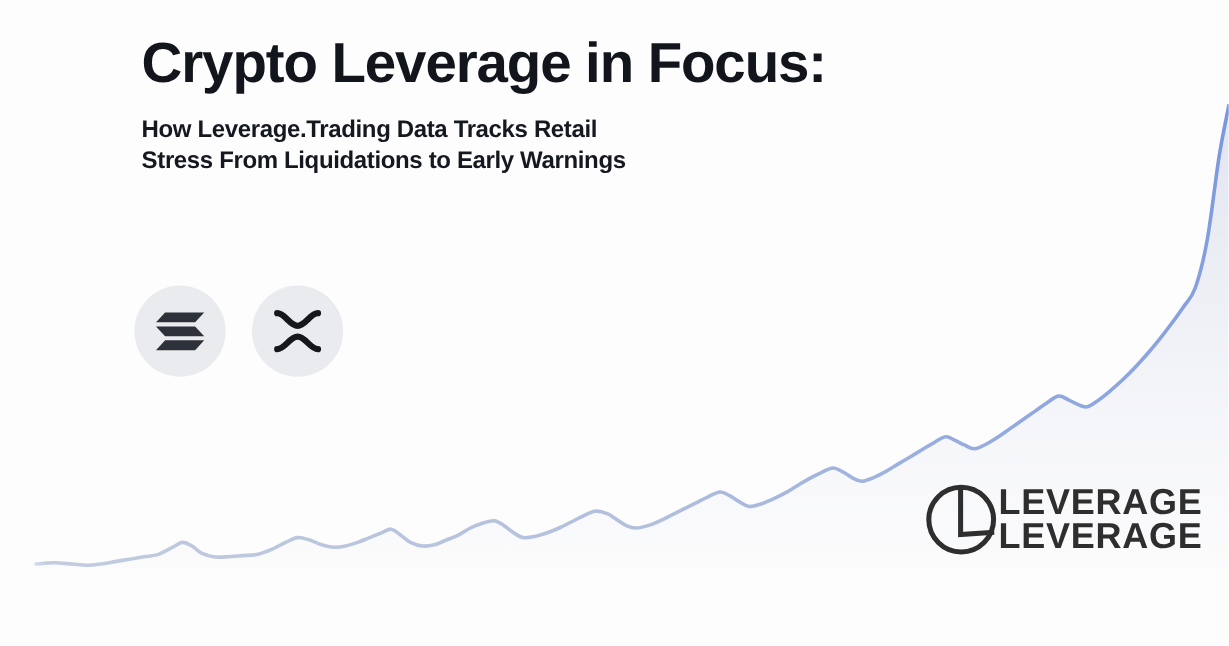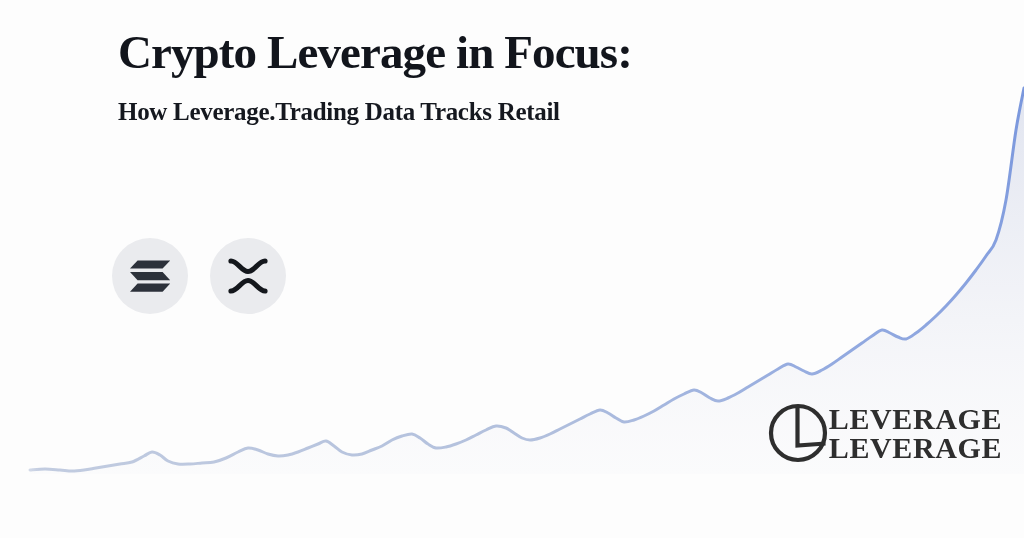--- a/index.html
+++ b/index.html
@@ -10,21 +10,20 @@
     font-family:"Liberation Sans", sans-serif;
     overflow:hidden;
     position:relative;
   }
   #banner {
     position:relative;
     width:1024px;
     height:474px;
     background:#fdfdfd;
     overflow:hidden;
-    font-family:Liberation Serif, serif;
   }
 
   
   #chart-layer {
     position:absolute;
     inset:0;
     width:1024px;
     height:538px;
     z-index:1;
   }
@@ -40,21 +39,21 @@
   #page-title {
     font-size:47px;
     font-weight:700;
     letter-spacing:-0.9px;
     color:#12151c;
     line-height:1.12;
     white-space:nowrap;
   }
   #subtitle {
     margin-top:16px;
-    font-size:25px;
+    font-size:20px;
     font-weight:600;
     color:#15181f;
     line-height:1.34;
     letter-spacing:-0.3px;
   }
   .subtitle-line { display:block; white-space:nowrap; }
 
   
   #coin-row {
     position:absolute;
@@ -123,20 +122,21 @@
         <path d="M 30.00 470.00 C 32.50 469.83, 40.00 469.00, 45.00 469.00 C 50.00 469.00, 55.50 469.67, 60.00 470.00 C 64.50 470.33, 68.00 471.00, 72.00 471.00 C 76.00 471.00, 80.00 470.50, 84.00 470.00 C 88.00 469.50, 92.00 468.67, 96.00 468.00 C 100.00 467.33, 104.00 466.67, 108.00 466.00 C 112.00 465.33, 116.00 464.67, 120.00 464.00 C 124.00 463.33, 128.00 463.33, 132.00 462.00 C 136.00 460.67, 140.67 457.67, 144.00 456.00 C 147.33 454.33, 149.33 452.17, 152.00 452.00 C 154.67 451.83, 157.33 453.50, 160.00 455.00 C 162.67 456.50, 165.00 459.50, 168.00 461.00 C 171.00 462.50, 174.33 463.50, 178.00 464.00 C 181.67 464.50, 186.00 464.17, 190.00 464.00 C 194.00 463.83, 198.00 463.33, 202.00 463.00 C 206.00 462.67, 210.00 462.83, 214.00 462.00 C 218.00 461.17, 222.00 459.67, 226.00 458.00 C 230.00 456.33, 234.33 453.67, 238.00 452.00 C 241.67 450.33, 244.67 448.33, 248.00 448.00 C 251.33 447.67, 254.67 449.00, 258.00 450.00 C 261.33 451.00, 264.67 453.00, 268.00 454.00 C 271.33 455.00, 274.67 455.83, 278.00 456.00 C 281.33 456.17, 284.67 455.67, 288.00 455.00 C 291.33 454.33, 294.67 453.17, 298.00 452.00 C 301.33 450.83, 304.67 449.33, 308.00 448.00 C 311.33 446.67, 315.00 445.17, 318.00 444.00 C 321.00 442.83, 323.33 440.67, 326.00 441.00 C 328.67 441.33, 331.33 444.17, 334.00 446.00 C 336.67 447.83, 339.00 450.50, 342.00 452.00 C 345.00 453.50, 348.67 454.67, 352.00 455.00 C 355.33 455.33, 358.67 454.83, 362.00 454.00 C 365.33 453.17, 368.67 451.33, 372.00 450.00 C 375.33 448.67, 378.67 447.67, 382.00 446.00 C 385.33 444.33, 388.67 441.67, 392.00 440.00 C 395.33 438.33, 398.67 437.00, 402.00 436.00 C 405.33 435.00, 409.00 433.67, 412.00 434.00 C 415.00 434.33, 417.33 436.33, 420.00 438.00 C 422.67 439.67, 425.33 442.33, 428.00 444.00 C 430.67 445.67, 433.00 447.50, 436.00 448.00 C 439.00 448.50, 442.67 447.67, 446.00 447.00 C 449.33 446.33, 452.67 445.17, 456.00 444.00 C 459.33 442.83, 462.67 441.50, 466.00 440.00 C 469.33 438.50, 472.67 436.67, 476.00 435.00 C 479.33 433.33, 482.67 431.50, 486.00 430.00 C 489.33 428.50, 492.67 426.33, 496.00 426.00 C 499.33 425.67, 503.00 426.83, 506.00 428.00 C 509.00 429.17, 511.33 431.33, 514.00 433.00 C 516.67 434.67, 519.33 436.83, 522.00 438.00 C 524.67 439.17, 527.00 440.00, 530.00 440.00 C 533.00 440.00, 536.67 439.00, 540.00 438.00 C 543.33 437.00, 546.67 435.50, 550.00 434.00 C 553.33 432.50, 556.67 430.67, 560.00 429.00 C 563.33 427.33, 566.67 425.67, 570.00 424.00 C 573.33 422.33, 576.67 420.67, 580.00 419.00 C 583.33 417.33, 586.67 415.50, 590.00 414.00 C 593.33 412.50, 597.00 410.17, 600.00 410.00 C 603.00 409.83, 605.33 411.67, 608.00 413.00 C 610.67 414.33, 613.33 416.50, 616.00 418.00 C 618.67 419.50, 621.00 421.67, 624.00 422.00 C 627.00 422.33, 630.67 421.00, 634.00 420.00 C 637.33 419.00, 640.67 417.50, 644.00 416.00 C 647.33 414.50, 650.67 412.83, 654.00 411.00 C 657.33 409.17, 660.67 407.00, 664.00 405.00 C 667.33 403.00, 670.67 400.83, 674.00 399.00 C 677.33 397.17, 680.67 395.50, 684.00 394.00 C 687.33 392.50, 691.00 390.17, 694.00 390.00 C 697.00 389.83, 699.33 391.67, 702.00 393.00 C 704.67 394.33, 707.33 396.67, 710.00 398.00 C 712.67 399.33, 715.00 401.00, 718.00 401.00 C 721.00 401.00, 724.67 399.33, 728.00 398.00 C 731.33 396.67, 734.67 394.83, 738.00 393.00 C 741.33 391.17, 744.67 389.00, 748.00 387.00 C 751.33 385.00, 754.67 383.00, 758.00 381.00 C 761.33 379.00, 764.67 377.00, 768.00 375.00 C 771.33 373.00, 774.67 370.83, 778.00 369.00 C 781.33 367.17, 785.00 364.33, 788.00 364.00 C 791.00 363.67, 793.33 365.83, 796.00 367.00 C 798.67 368.17, 801.33 369.83, 804.00 371.00 C 806.67 372.17, 809.00 374.17, 812.00 374.00 C 815.00 373.83, 818.67 371.67, 822.00 370.00 C 825.33 368.33, 828.67 366.17, 832.00 364.00 C 835.33 361.83, 838.67 359.33, 842.00 357.00 C 845.33 354.67, 848.67 352.33, 852.00 350.00 C 855.33 347.67, 858.67 345.33, 862.00 343.00 C 865.33 340.67, 868.67 338.17, 872.00 336.00 C 875.33 333.83, 879.00 330.50, 882.00 330.00 C 885.00 329.50, 887.33 331.83, 890.00 333.00 C 892.67 334.17, 895.33 336.00, 898.00 337.00 C 900.67 338.00, 903.00 339.67, 906.00 339.00 C 909.00 338.33, 912.67 335.33, 916.00 333.00 C 919.33 330.67, 922.67 327.83, 926.00 325.00 C 929.33 322.17, 932.67 319.17, 936.00 316.00 C 939.33 312.83, 942.67 309.50, 946.00 306.00 C 949.33 302.50, 952.67 298.83, 956.00 295.00 C 959.33 291.17, 962.67 287.17, 966.00 283.00 C 969.33 278.83, 972.67 274.50, 976.00 270.00 C 979.33 265.50, 982.67 261.00, 986.00 256.00 C 989.33 251.00, 992.67 249.33, 996.00 240.00 C 999.33 230.67, 1002.67 218.33, 1006.00 200.00 C 1009.33 181.67, 1013.00 148.67, 1016.00 130.00 C 1019.00 111.33, 1022.67 95.00, 1024.00 88.00 L 1024.00 538 L 30.00 538 Z" fill="url(#fillGrad)"></path>
         <path d="M 30.00 470.00 C 32.50 469.83, 40.00 469.00, 45.00 469.00 C 50.00 469.00, 55.50 469.67, 60.00 470.00 C 64.50 470.33, 68.00 471.00, 72.00 471.00 C 76.00 471.00, 80.00 470.50, 84.00 470.00 C 88.00 469.50, 92.00 468.67, 96.00 468.00 C 100.00 467.33, 104.00 466.67, 108.00 466.00 C 112.00 465.33, 116.00 464.67, 120.00 464.00 C 124.00 463.33, 128.00 463.33, 132.00 462.00 C 136.00 460.67, 140.67 457.67, 144.00 456.00 C 147.33 454.33, 149.33 452.17, 152.00 452.00 C 154.67 451.83, 157.33 453.50, 160.00 455.00 C 162.67 456.50, 165.00 459.50, 168.00 461.00 C 171.00 462.50, 174.33 463.50, 178.00 464.00 C 181.67 464.50, 186.00 464.17, 190.00 464.00 C 194.00 463.83, 198.00 463.33, 202.00 463.00 C 206.00 462.67, 210.00 462.83, 214.00 462.00 C 218.00 461.17, 222.00 459.67, 226.00 458.00 C 230.00 456.33, 234.33 453.67, 238.00 452.00 C 241.67 450.33, 244.67 448.33, 248.00 448.00 C 251.33 447.67, 254.67 449.00, 258.00 450.00 C 261.33 451.00, 264.67 453.00, 268.00 454.00 C 271.33 455.00, 274.67 455.83, 278.00 456.00 C 281.33 456.17, 284.67 455.67, 288.00 455.00 C 291.33 454.33, 294.67 453.17, 298.00 452.00 C 301.33 450.83, 304.67 449.33, 308.00 448.00 C 311.33 446.67, 315.00 445.17, 318.00 444.00 C 321.00 442.83, 323.33 440.67, 326.00 441.00 C 328.67 441.33, 331.33 444.17, 334.00 446.00 C 336.67 447.83, 339.00 450.50, 342.00 452.00 C 345.00 453.50, 348.67 454.67, 352.00 455.00 C 355.33 455.33, 358.67 454.83, 362.00 454.00 C 365.33 453.17, 368.67 451.33, 372.00 450.00 C 375.33 448.67, 378.67 447.67, 382.00 446.00 C 385.33 444.33, 388.67 441.67, 392.00 440.00 C 395.33 438.33, 398.67 437.00, 402.00 436.00 C 405.33 435.00, 409.00 433.67, 412.00 434.00 C 415.00 434.33, 417.33 436.33, 420.00 438.00 C 422.67 439.67, 425.33 442.33, 428.00 444.00 C 430.67 445.67, 433.00 447.50, 436.00 448.00 C 439.00 448.50, 442.67 447.67, 446.00 447.00 C 449.33 446.33, 452.67 445.17, 456.00 444.00 C 459.33 442.83, 462.67 441.50, 466.00 440.00 C 469.33 438.50, 472.67 436.67, 476.00 435.00 C 479.33 433.33, 482.67 431.50, 486.00 430.00 C 489.33 428.50, 492.67 426.33, 496.00 426.00 C 499.33 425.67, 503.00 426.83, 506.00 428.00 C 509.00 429.17, 511.33 431.33, 514.00 433.00 C 516.67 434.67, 519.33 436.83, 522.00 438.00 C 524.67 439.17, 527.00 440.00, 530.00 440.00 C 533.00 440.00, 536.67 439.00, 540.00 438.00 C 543.33 437.00, 546.67 435.50, 550.00 434.00 C 553.33 432.50, 556.67 430.67, 560.00 429.00 C 563.33 427.33, 566.67 425.67, 570.00 424.00 C 573.33 422.33, 576.67 420.67, 580.00 419.00 C 583.33 417.33, 586.67 415.50, 590.00 414.00 C 593.33 412.50, 597.00 410.17, 600.00 410.00 C 603.00 409.83, 605.33 411.67, 608.00 413.00 C 610.67 414.33, 613.33 416.50, 616.00 418.00 C 618.67 419.50, 621.00 421.67, 624.00 422.00 C 627.00 422.33, 630.67 421.00, 634.00 420.00 C 637.33 419.00, 640.67 417.50, 644.00 416.00 C 647.33 414.50, 650.67 412.83, 654.00 411.00 C 657.33 409.17, 660.67 407.00, 664.00 405.00 C 667.33 403.00, 670.67 400.83, 674.00 399.00 C 677.33 397.17, 680.67 395.50, 684.00 394.00 C 687.33 392.50, 691.00 390.17, 694.00 390.00 C 697.00 389.83, 699.33 391.67, 702.00 393.00 C 704.67 394.33, 707.33 396.67, 710.00 398.00 C 712.67 399.33, 715.00 401.00, 718.00 401.00 C 721.00 401.00, 724.67 399.33, 728.00 398.00 C 731.33 396.67, 734.67 394.83, 738.00 393.00 C 741.33 391.17, 744.67 389.00, 748.00 387.00 C 751.33 385.00, 754.67 383.00, 758.00 381.00 C 761.33 379.00, 764.67 377.00, 768.00 375.00 C 771.33 373.00, 774.67 370.83, 778.00 369.00 C 781.33 367.17, 785.00 364.33, 788.00 364.00 C 791.00 363.67, 793.33 365.83, 796.00 367.00 C 798.67 368.17, 801.33 369.83, 804.00 371.00 C 806.67 372.17, 809.00 374.17, 812.00 374.00 C 815.00 373.83, 818.67 371.67, 822.00 370.00 C 825.33 368.33, 828.67 366.17, 832.00 364.00 C 835.33 361.83, 838.67 359.33, 842.00 357.00 C 845.33 354.67, 848.67 352.33, 852.00 350.00 C 855.33 347.67, 858.67 345.33, 862.00 343.00 C 865.33 340.67, 868.67 338.17, 872.00 336.00 C 875.33 333.83, 879.00 330.50, 882.00 330.00 C 885.00 329.50, 887.33 331.83, 890.00 333.00 C 892.67 334.17, 895.33 336.00, 898.00 337.00 C 900.67 338.00, 903.00 339.67, 906.00 339.00 C 909.00 338.33, 912.67 335.33, 916.00 333.00 C 919.33 330.67, 922.67 327.83, 926.00 325.00 C 929.33 322.17, 932.67 319.17, 936.00 316.00 C 939.33 312.83, 942.67 309.50, 946.00 306.00 C 949.33 302.50, 952.67 298.83, 956.00 295.00 C 959.33 291.17, 962.67 287.17, 966.00 283.00 C 969.33 278.83, 972.67 274.50, 976.00 270.00 C 979.33 265.50, 982.67 261.00, 986.00 256.00 C 989.33 251.00, 992.67 249.33, 996.00 240.00 C 999.33 230.67, 1002.67 218.33, 1006.00 200.00 C 1009.33 181.67, 1013.00 148.67, 1016.00 130.00 C 1019.00 111.33, 1022.67 95.00, 1024.00 88.00" fill="none" stroke="url(#lineGrad)" stroke-width="3" stroke-linecap="round" stroke-linejoin="round"></path>
       </g>
     <rect x="0" y="380" width="40" height="158" fill="url(#fadeLeft)"></rect>
   </svg>
 
   <div id="text-block">
     <h1 id="page-title">Crypto Leverage in Focus:</h1>
     <div id="subtitle">
       <span class="subtitle-line">How Leverage.Trading Data Tracks Retail</span>
+      <span class="subtitle-line">Stress From Liquidations to Early Warnings</span>
     </div>
   </div>
 
   <div id="coin-row">
 
     <div class="coin-badge">
       <svg width="42" height="34" viewBox="0 0 42 34">
         <g fill="#2c313a">
           <path d="M8.6 1.4 L41.2 1.4 L33.6 9.6 L1.0 9.6 Z"></path>
           <path d="M1.0 13.0 L33.6 13.0 L41.2 21.2 L8.6 21.2 Z"></path>

